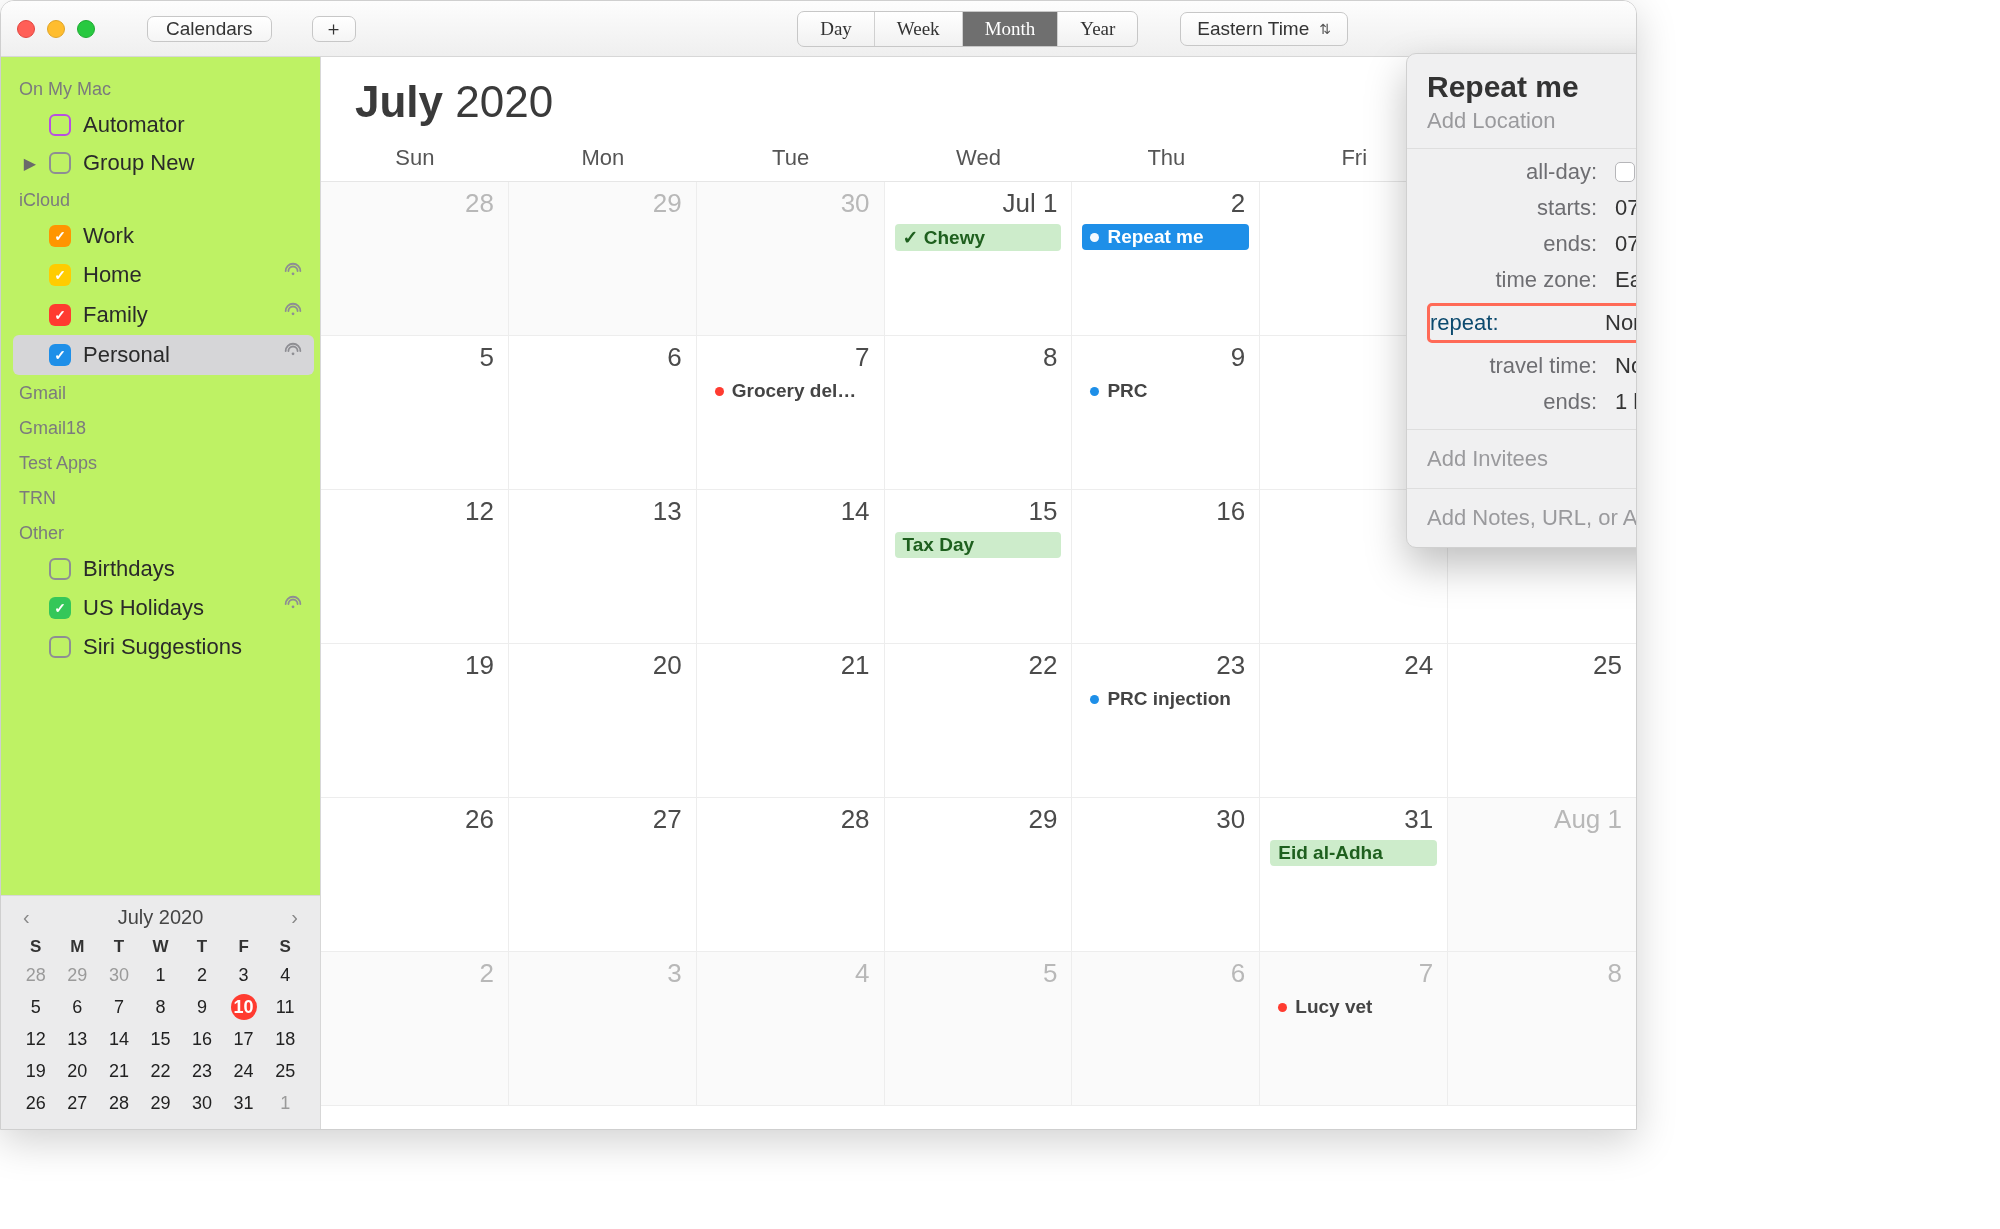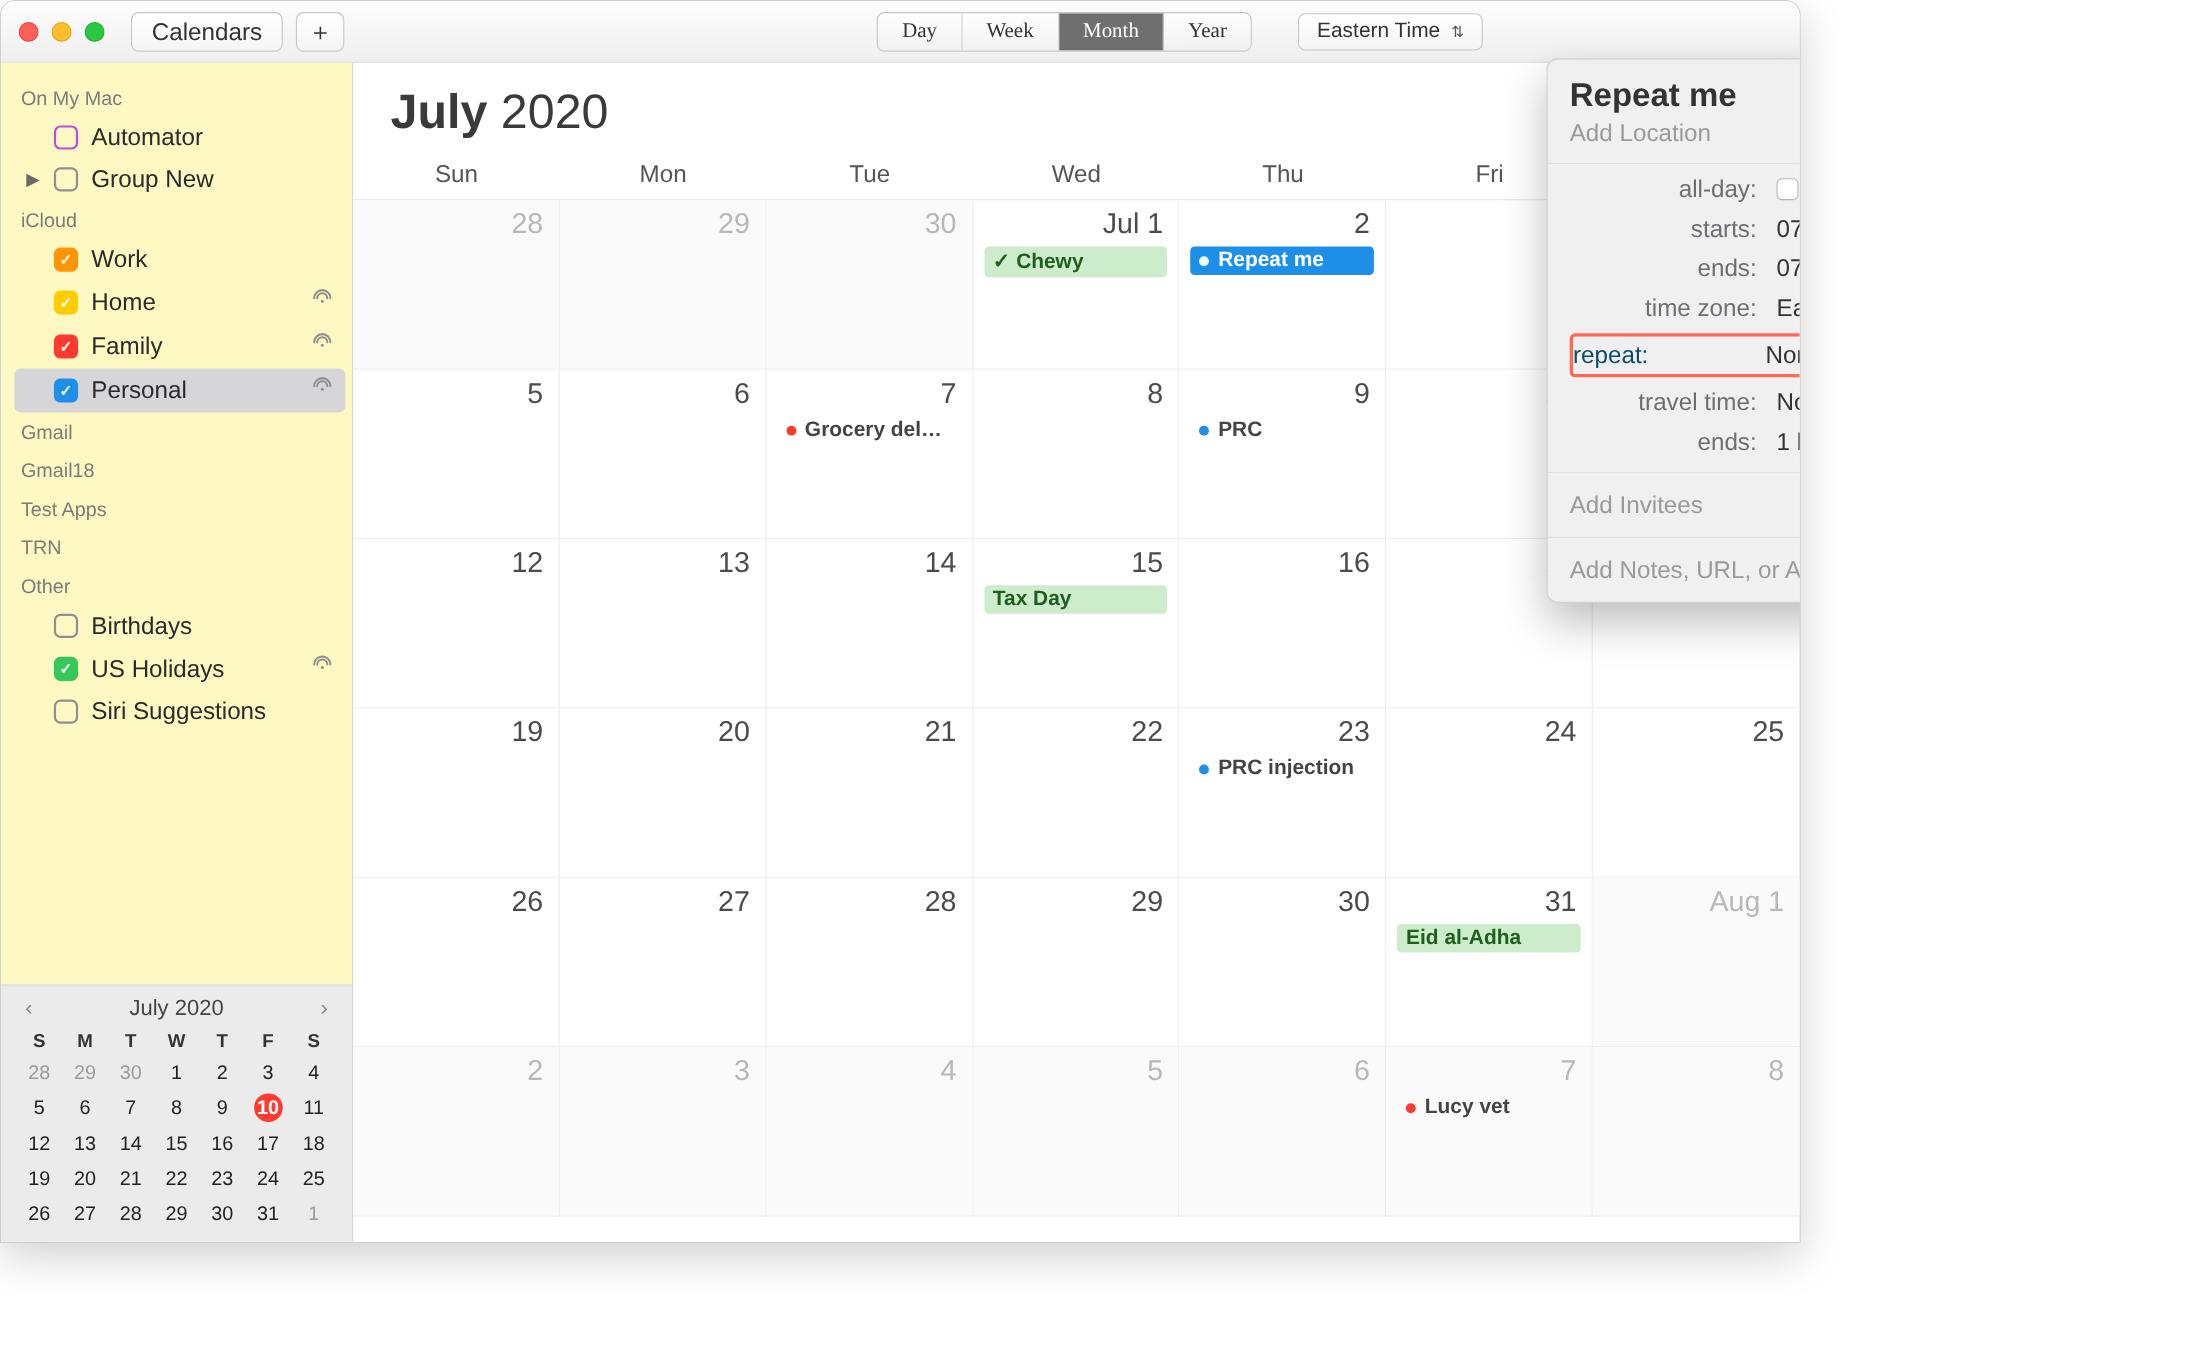--- a/index.html
+++ b/index.html
@@ -6,32 +6,32 @@
   html, body { width: 2000px; height: 1229px; font-family: -apple-system, "Helvetica Neue", Arial, sans-serif; background: #fff; color: #262626; overflow: hidden; }
   .window { width: 1637px; height: 1130px; background: #fff; border: 1px solid #cfcfcf; border-radius: 14px 14px 0 0; box-shadow: 0 12px 40px rgba(0,0,0,.18); position: relative; overflow: hidden; }
 
   
   .titlebar { height: 56px; background: linear-gradient(#fdfdfd,#efefef); border-bottom: 1px solid #d7d7d7; display: flex; align-items: center; padding: 0 16px; gap: 12px; }
   .traffic { display: flex; gap: 12px; margin-right: 12px; }
   .tl { width: 18px; height: 18px; border-radius: 50%; }
   .tl.close { background:#ff5f57; border:1px solid #e24640; }
   .tl.min   { background:#ffbd2e; border:1px solid #e0a528; }
   .tl.max   { background:#28c940; border:1px solid #1fab33; }
-  .tb-btn { height: 36px; padding: 0 18px; border: 1px solid #c7c7c7; border-radius: 7px; background: linear-gradient(#ffffff,#f5f5f5); display: inline-flex; align-items: center; font-size: 22px; color: #333; cursor: pointer; }
+  .tb-btn { height: 26px; padding: 0 18px; border: 1px solid #c7c7c7; border-radius: 7px; background: linear-gradient(#ffffff,#f5f5f5); display: inline-flex; align-items: center; font-size: 19px; color: #333; cursor: pointer; margin-left: 28px; }
   .tb-btn.plus { padding: 0; width: 44px; justify-content: center; }
   .seg { display: inline-flex; border: 1px solid #c7c7c7; border-radius: 7px; overflow: hidden; background: linear-gradient(#ffffff,#f1f1f1); }
   .seg .si { padding: 6px 22px; font-size: 19px; color: #333; border-right: 1px solid #d0d0d0; cursor: pointer; font-family: Liberation Serif, serif; }
   .seg .si:last-child { border-right: none; }
   .seg .si.active { background: #6f6f6f; color: #fff; }
   .tz-btn { height: 34px; padding: 0 16px; border: 1px solid #c7c7c7; border-radius: 7px; background: linear-gradient(#ffffff,#f4f4f4); display: inline-flex; align-items: center; font-size: 19px; color:#333; gap: 10px; cursor: pointer; }
   .spacer { flex: 1; }
 
   
   .body { display: flex; height: calc(100% - 56px); }
-  .sidebar { width: 320px; background: #fef9c3; border-right: 1px solid #d7d7d7; display: flex; flex-direction: column; }
+  .sidebar { width: 320px; background: #bef264; border-right: 1px solid #d7d7d7; display: flex; flex-direction: column; }
   .sb-scroll { flex: 1; padding: 14px 6px 4px 12px; overflow: hidden; }
   .sb-header { font-size: 18px; color: #7b7b7d; padding: 8px 6px 6px; }
   .sb-item { display: flex; align-items: center; gap: 12px; padding: 6px 10px; border-radius: 6px; font-size: 22px; color: #2a2a2a; cursor: pointer; }
   .sb-item.selected { background: #d6d6d8; }
   .sb-item .disclosure { width: 14px; text-align:center; color:#6a6a6a; font-size: 16px; }
   .sb-check { width: 22px; height: 22px; border-radius: 6px; display:inline-flex; align-items:center; justify-content:center; color:#fff; font-size:14px; font-weight:700; }
   .sb-box   { width: 22px; height: 22px; border: 2px solid #8e8e93; border-radius: 6px; display:inline-block; background:#fff0; }
   .share-icon { margin-left: auto; color:#8e8e93; }
 
   

